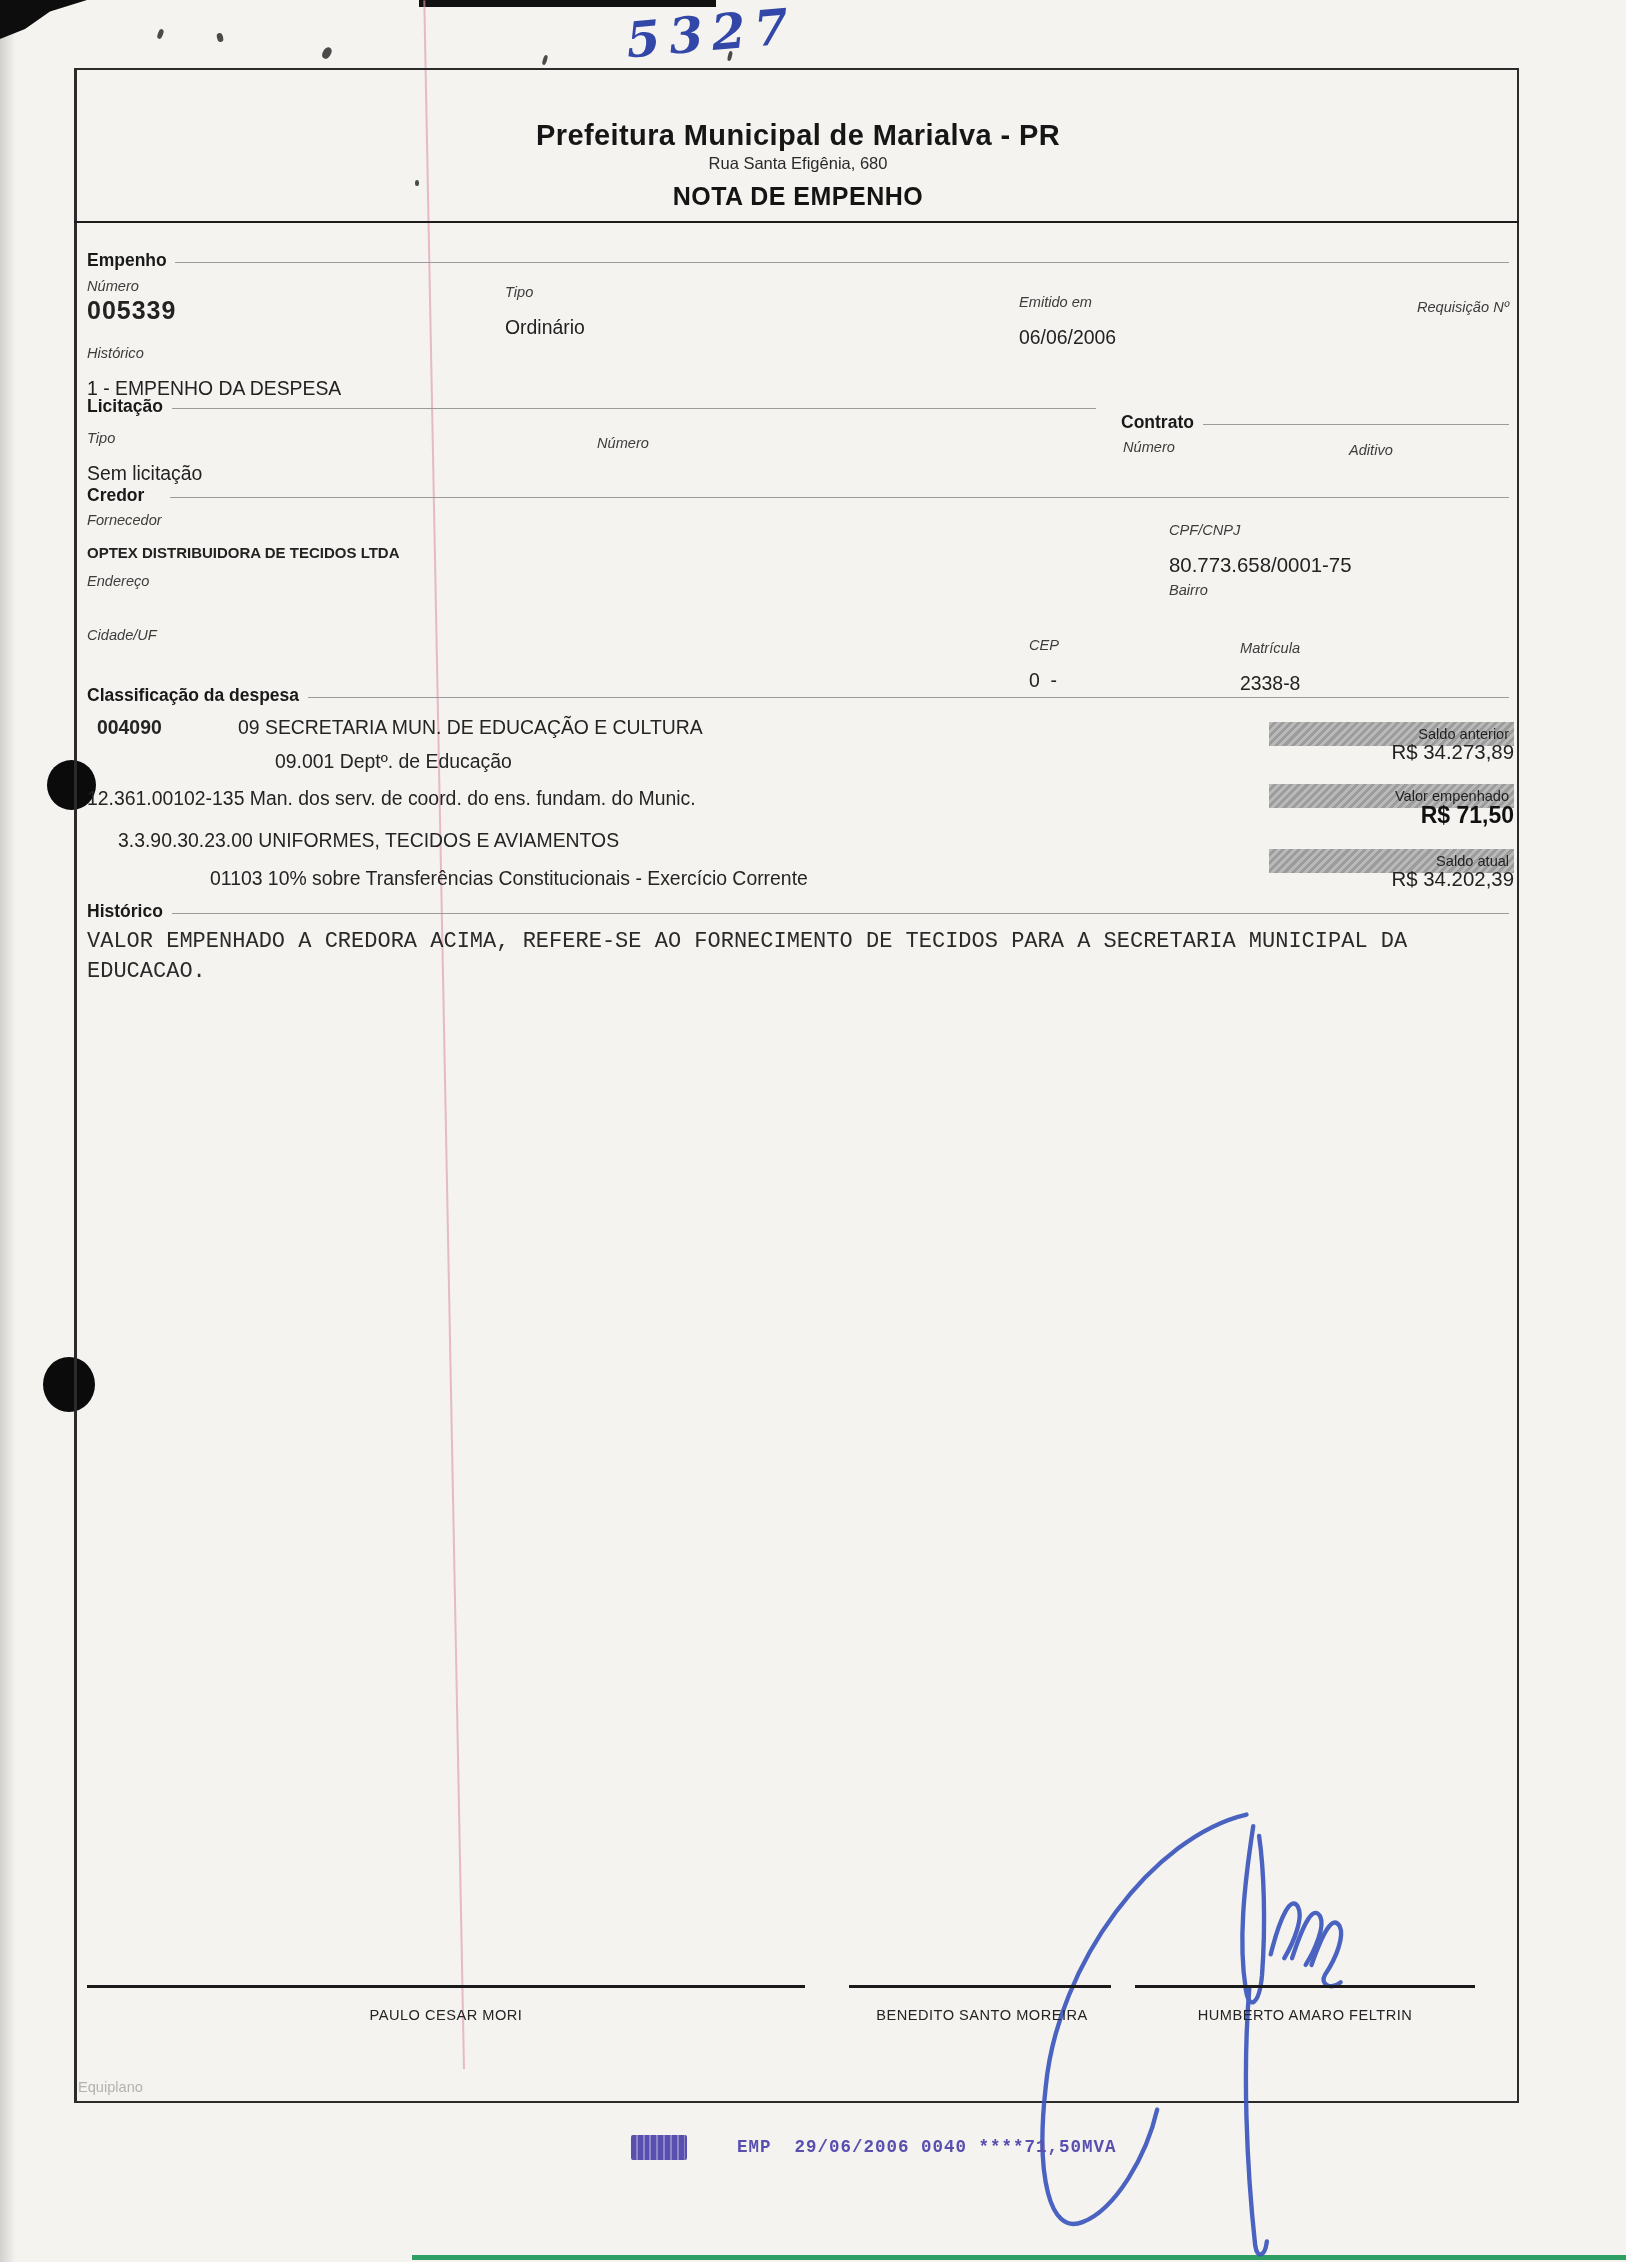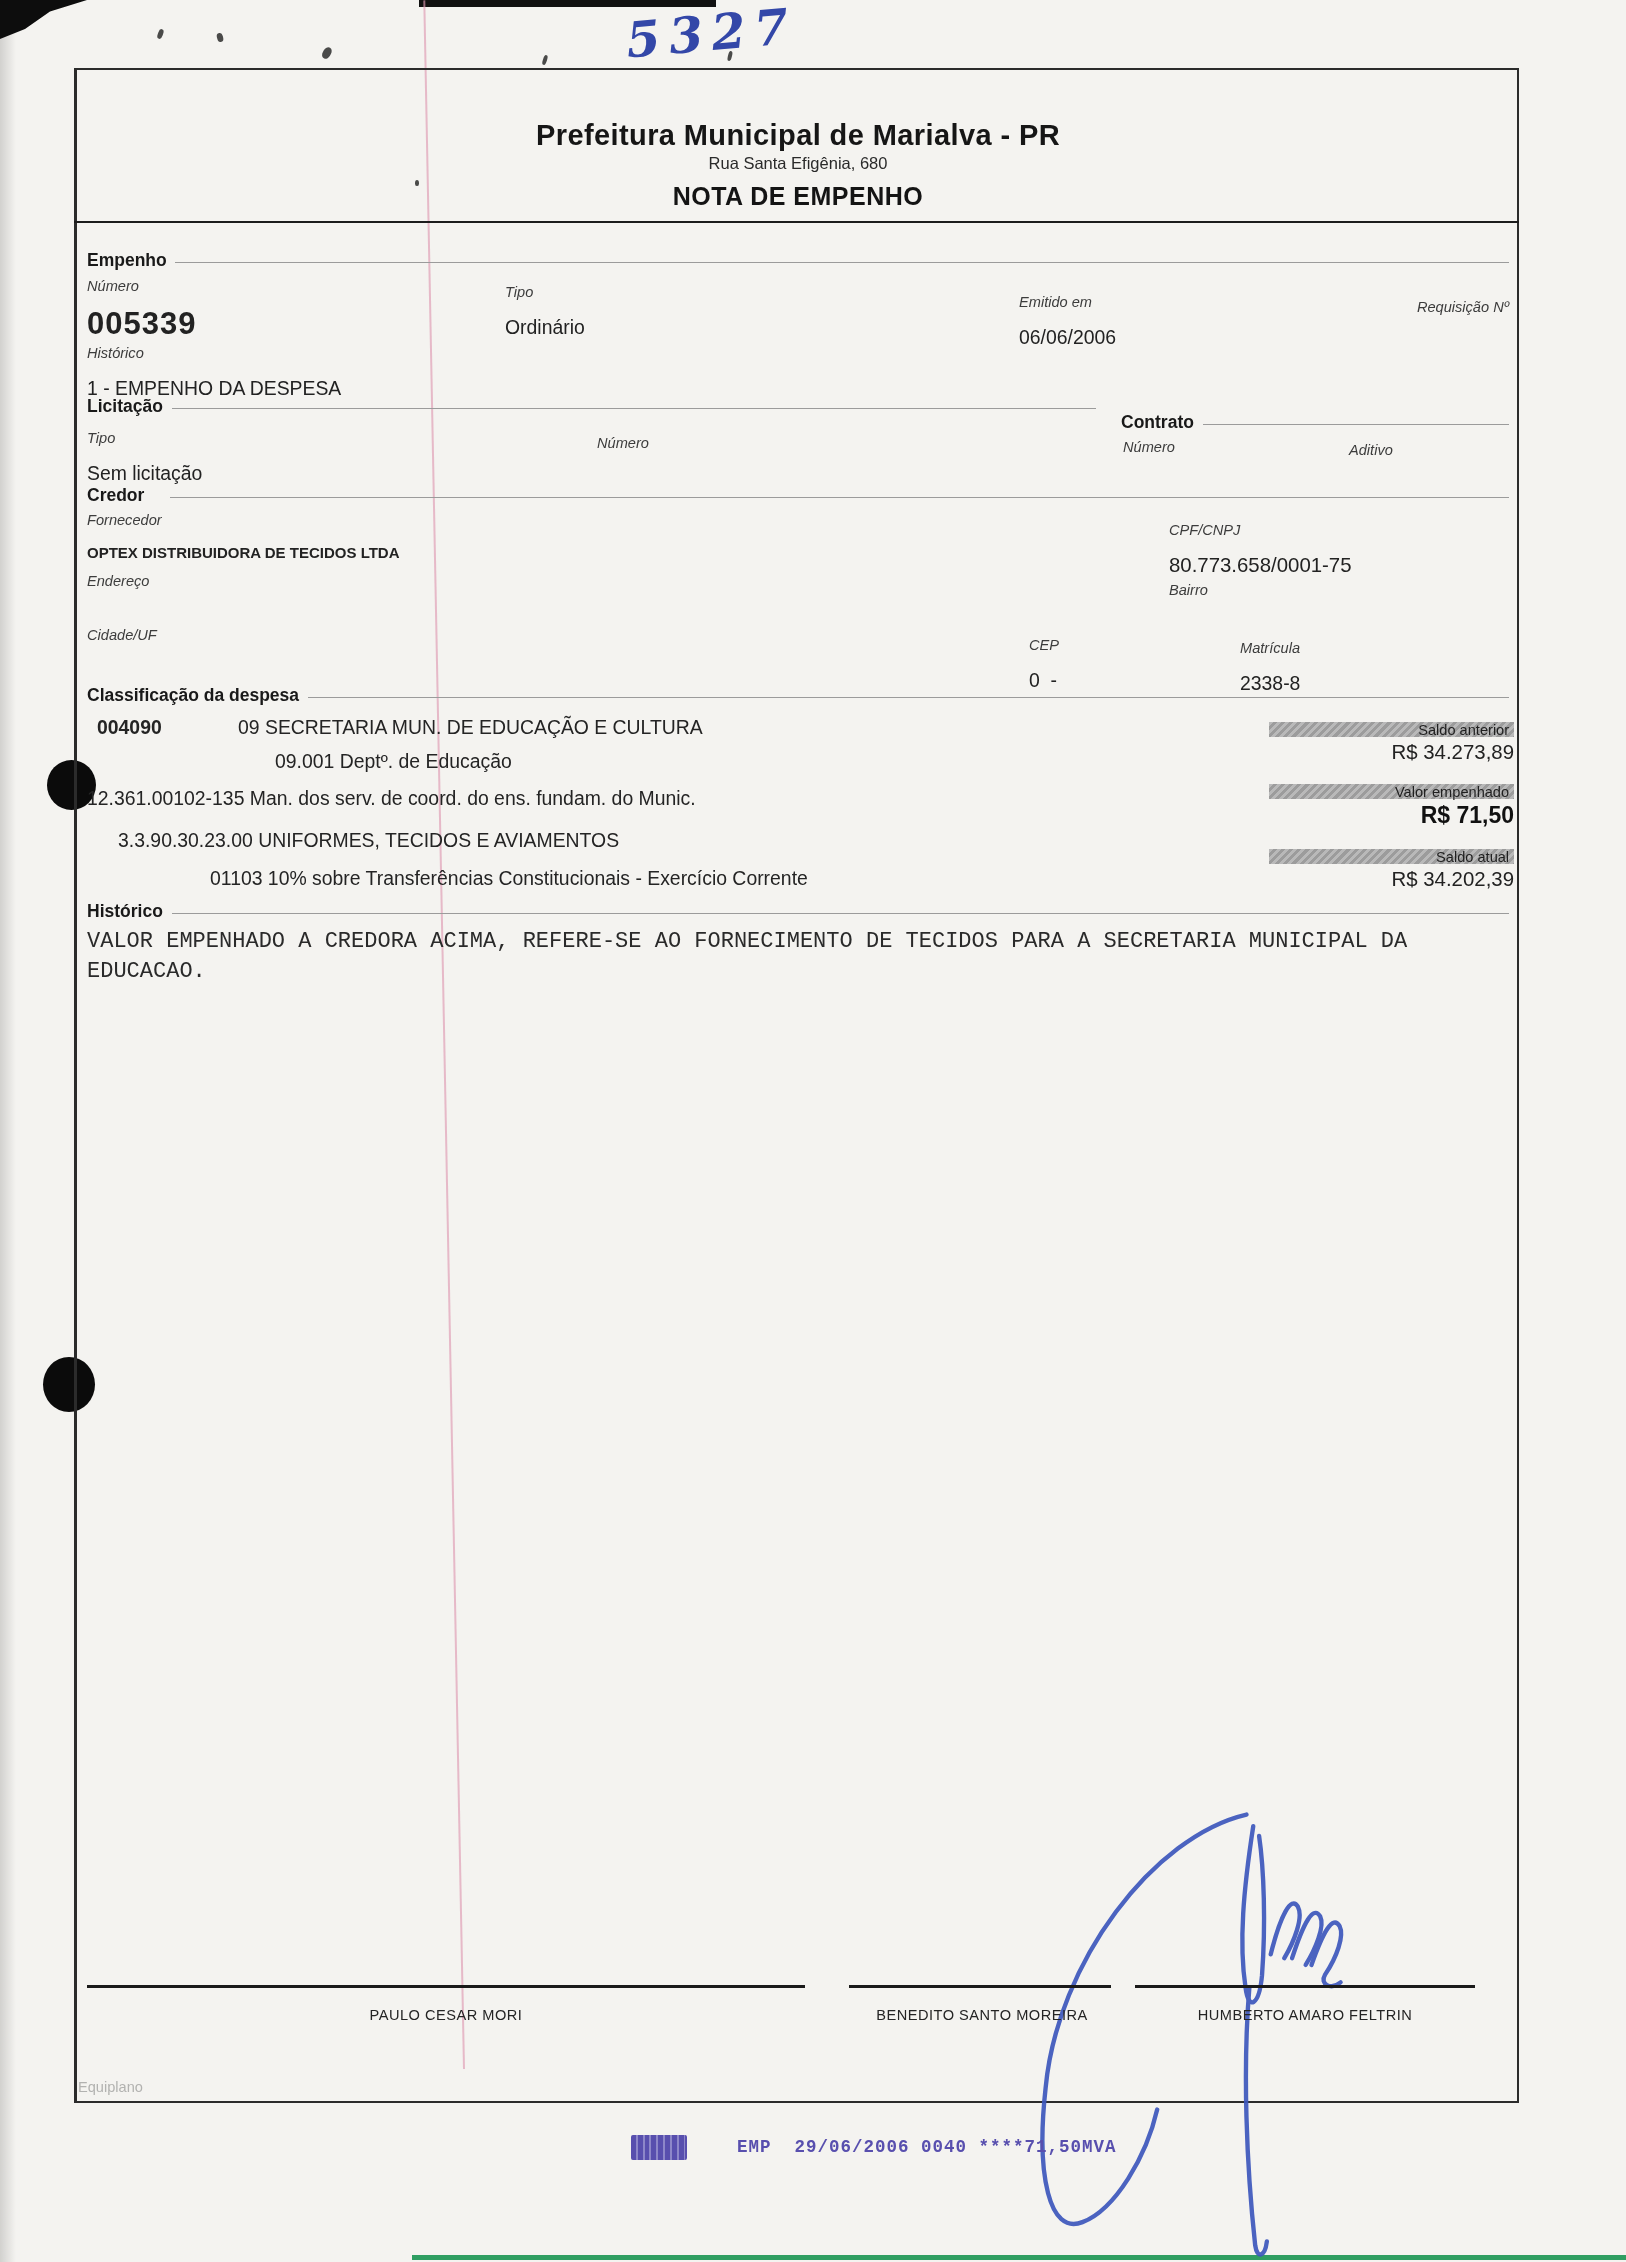--- a/index.html
+++ b/index.html
@@ -34,23 +34,23 @@
   .hdr-doc   { font-size:25px; font-weight:bold; margin-top:8.7px; letter-spacing:0.5px; color:#141414; }
   .hdr-divider { position:absolute; left:74px; top:221px; width:1445px; border-top:2.9px solid #1c1c1c; }
   
   .secline { position:absolute; display:flex; align-items:center; gap:8.7px; }
   .slabel { font-weight:bold; font-size:17.5px; color:#191919; white-space:nowrap; }
   .srule { flex:1; border-top:1.6px solid #9b9b9b; margin-top:3.9px; }
   .fgroup { position:absolute; }
   .flabel { font-style:italic; font-size:14.6px; color:#3c3c3c; white-space:nowrap; }
   .fval { font-size:19.4px; color:#222; margin-top:16px; white-space:pre; }
   .fval-bold { font-weight:bold; }
-  .numero-val { font-size:31px; font-weight:bold; letter-spacing:1px; margin-top:12px; }
+  .numero-val { font-size:25px; font-weight:bold; letter-spacing:1px; margin-top:2px; }
   .abs-text { position:absolute; font-size:19.4px; color:#242424; white-space:nowrap; }
-  .gbar { position:absolute; left:1269px; width:245px; height:15px; box-sizing:border-box;
+  .gbar { position:absolute; left:1269px; width:245px; height:24px; box-sizing:border-box;
     background:repeating-linear-gradient(135deg,#b9b9b9 0 2.9px,#9c9c9c 2.9px 5.8px);
     display:flex; justify-content:flex-end; align-items:center; padding-right:4.9px;
     font-size:14.6px; color:#1f1f1f; }
   .money { position:absolute; left:1269px; width:245px; text-align:right; font-size:20.4px; color:#222; }
   .money-bold { font-size:23px; font-weight:bold; color:#111; }
   .mono { position:absolute; font-family:"Liberation Mono", monospace; font-size:22px;
     color:#2a2a2a; white-space:nowrap; letter-spacing:0; }
   
   .sig-line { position:absolute; top:1985px; height:0; border-top:3.4px solid #1a1a1a; }
   .sig-name { position:absolute; top:2007px; font-size:14.6px; letter-spacing:0.5px; color:#242424;

